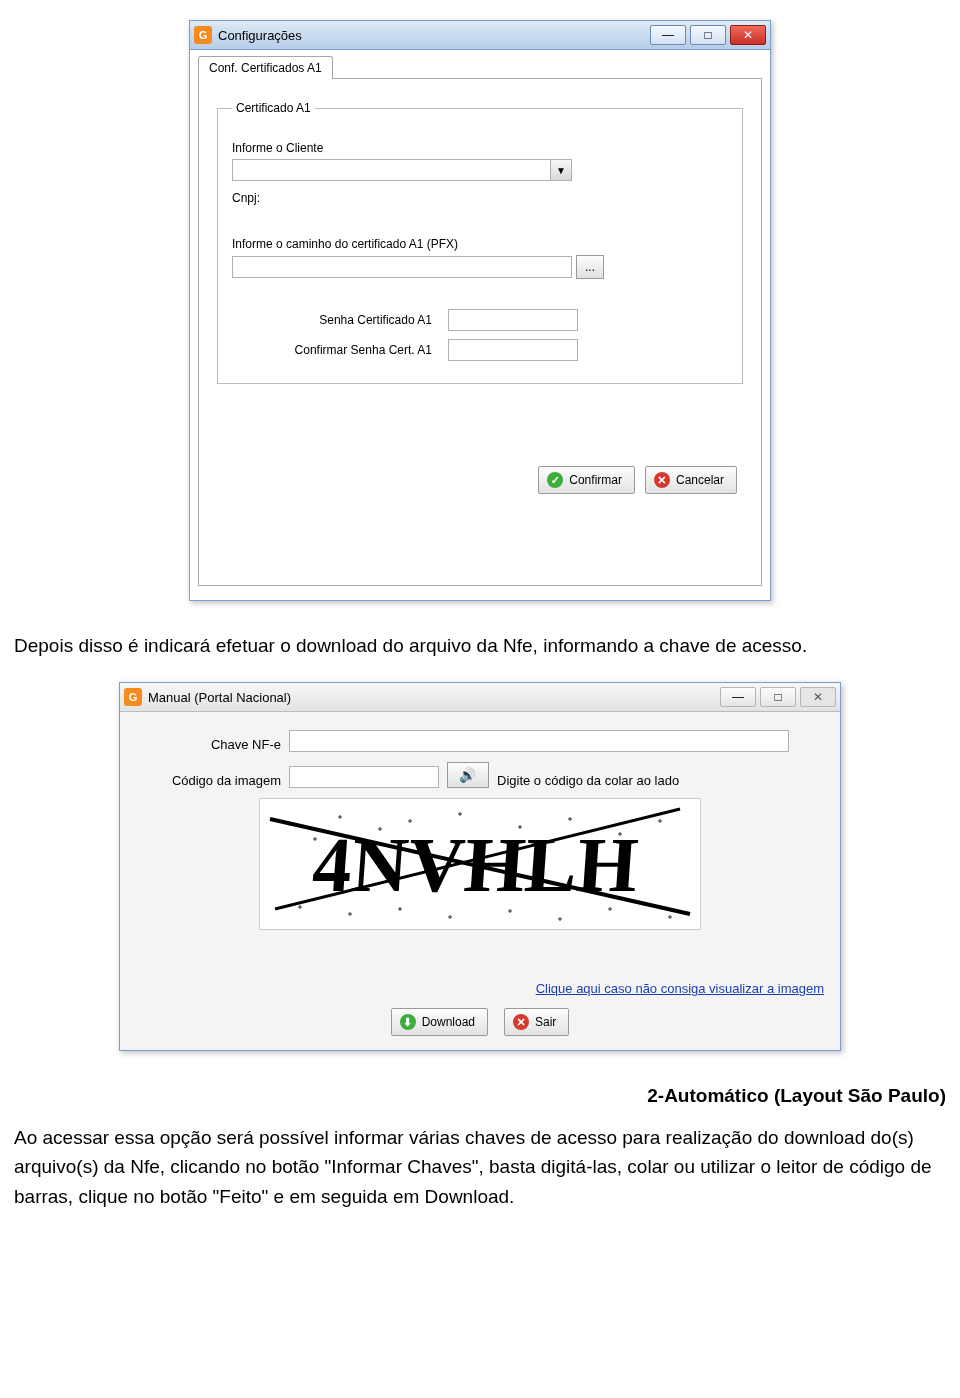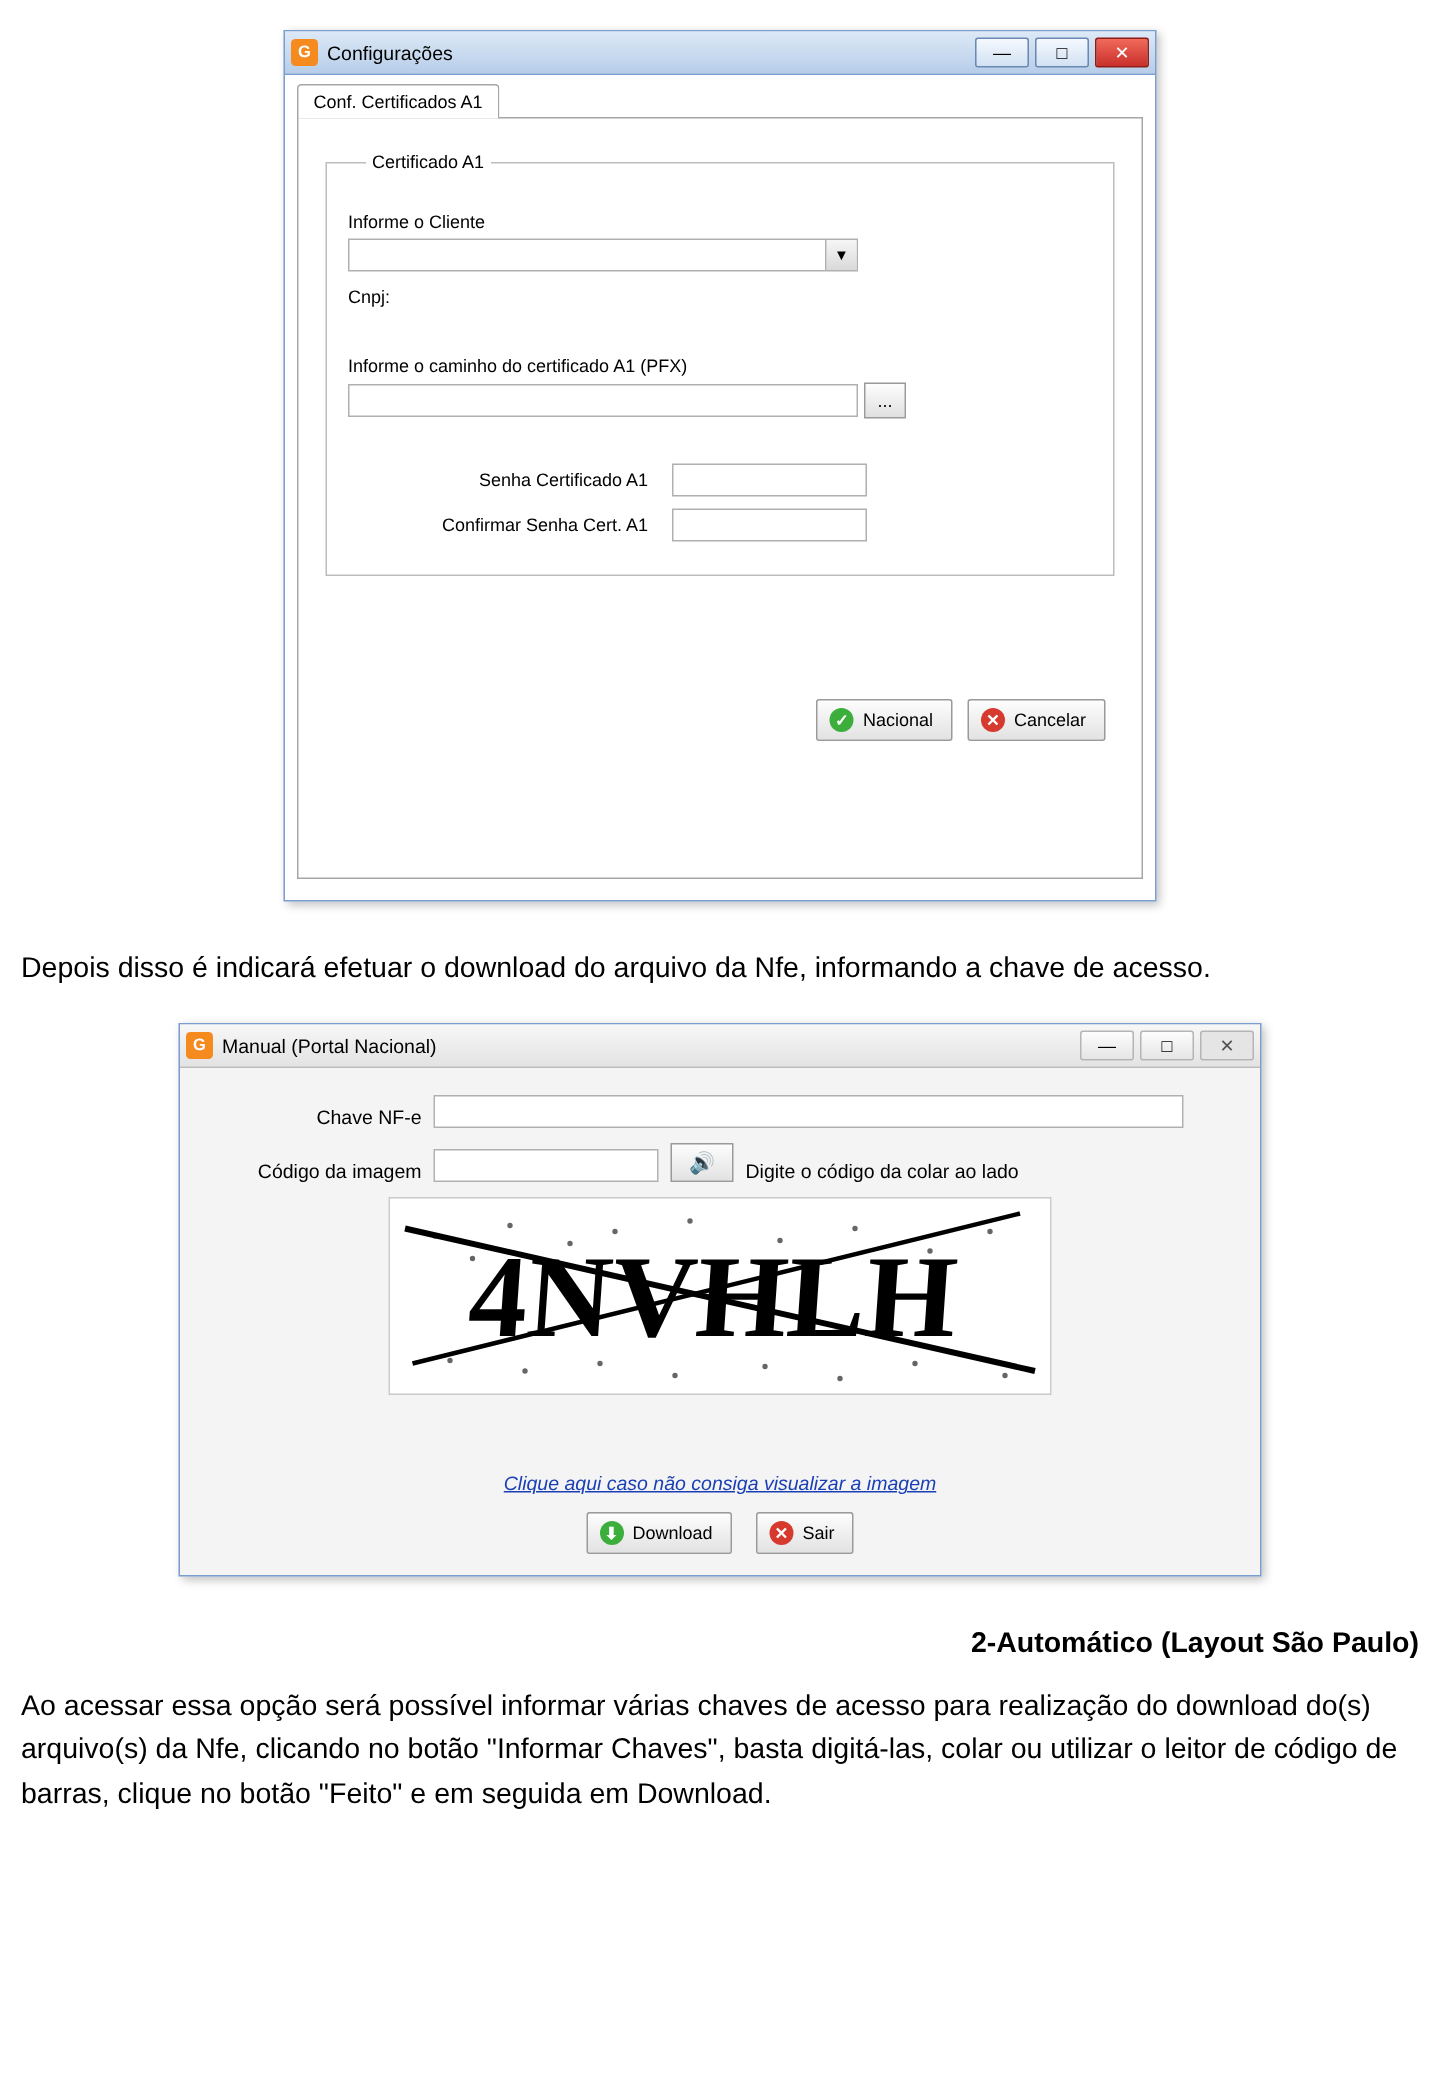--- a/index.html
+++ b/index.html
@@ -78,21 +78,20 @@
     margin-top: -1px;
   }
   fieldset.group {
     border: 1px solid #bcbcbc;
     padding: 16px 14px 22px 14px;
     margin: 0;
   }
   fieldset.group > legend {
     font-size: 12px;
     padding: 0 4px;
-    margin-left: 12px;
   }
   .lbl { font-size: 12px; display: block; margin: 10px 0 4px 0; }
   .txt, .combo {
     border: 1px solid #b0b0b0;
     height: 22px;
     background: #fff;
     box-sizing: border-box;
     font-size: 12px;
     padding: 0 4px;
   }
@@ -164,21 +163,21 @@
   }
   .captcha {
     margin: 8px auto 22px auto;
     width: 440px; height: 130px;
     border: 1px solid #c9c9c9;
     background:#fff;
     position:relative;
     overflow:hidden;
   }
   .captcha svg { width:100%; height:100%; }
-  .linkline { text-align:center; margin: 50px 0 12px 0; font-style: italic; }
+  .linkline { text-align:right; margin: 50px 0 12px 0; }
   .linkline a { color:#1a3fb4; text-decoration:underline; font-size:13px; cursor:pointer; }
   .dlg-btns2 { display:flex; justify-content:center; gap:16px; }
 </style>
 </head>
 <body>
 
 <div class="page">
 
   <div id="win1" class="window">
     <div class="titlebar">
@@ -230,21 +229,21 @@
             <span class="plabel">Confirmar Senha Cert. A1</span>
             <input class="txt" type="password" style="">
           </div>
         </fieldset>
 
         <div style="height:70px"></div>
 
         <div class="dlg-btns">
           <div class="actbtn">
             <span class="ico-round ico-ok">✓</span>
-            <span>Nacional</span>
+            <span>Confirmar</span>
           </div>
           <div class="actbtn">
             <span class="ico-round ico-err">✕</span>
             <span>Cancelar</span>
           </div>
         </div>
       </div>
     </div>
   </div>
 

